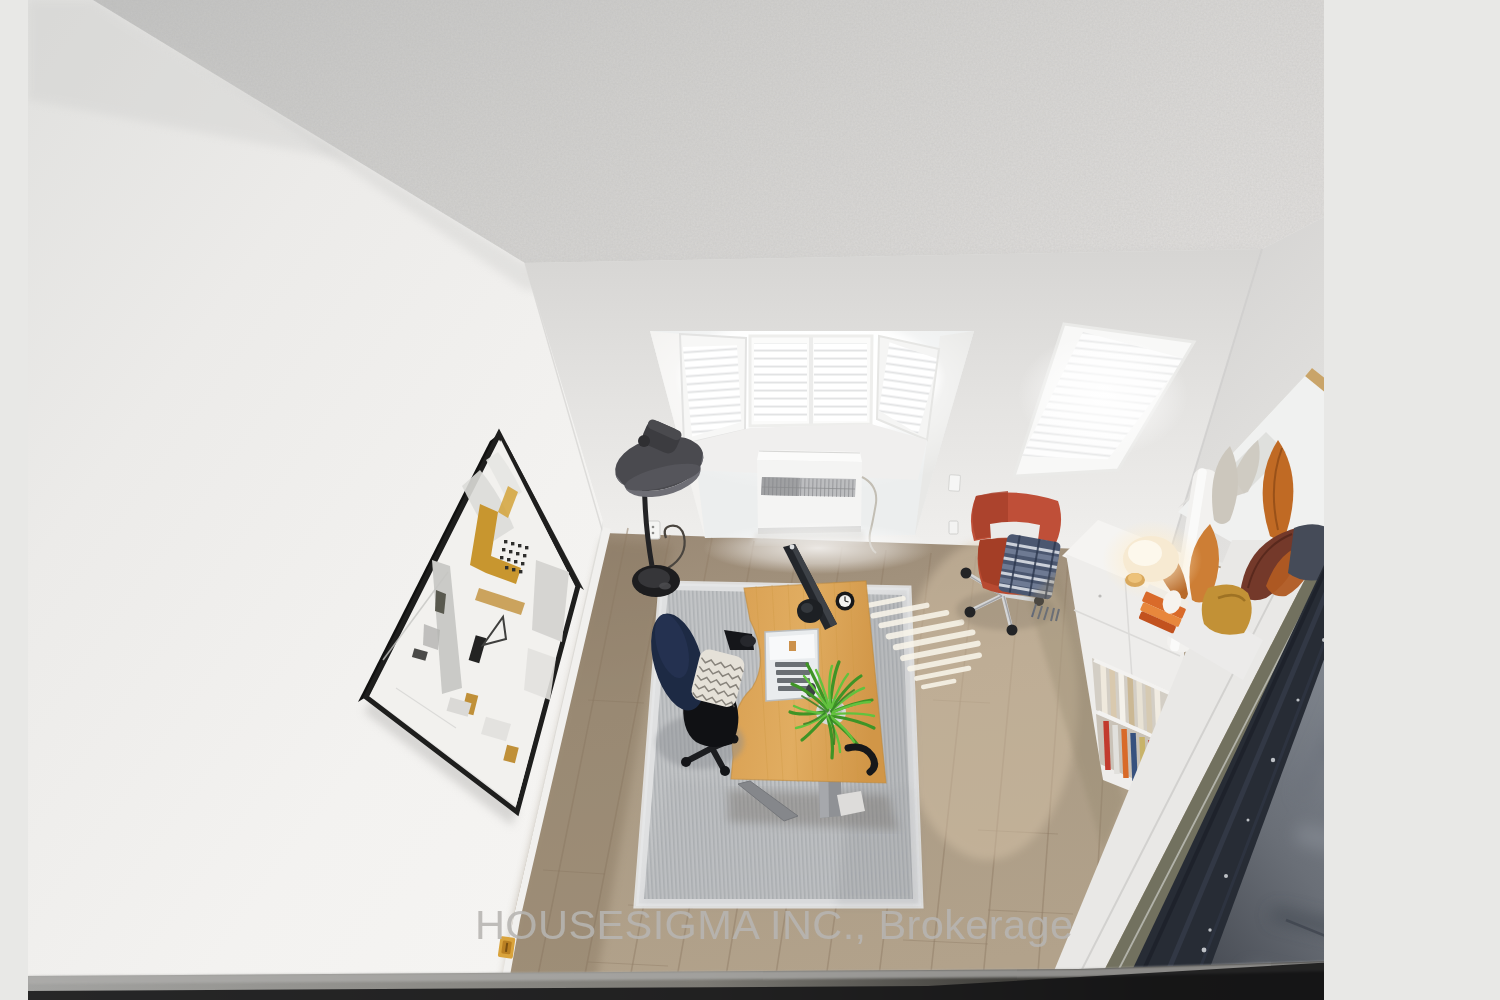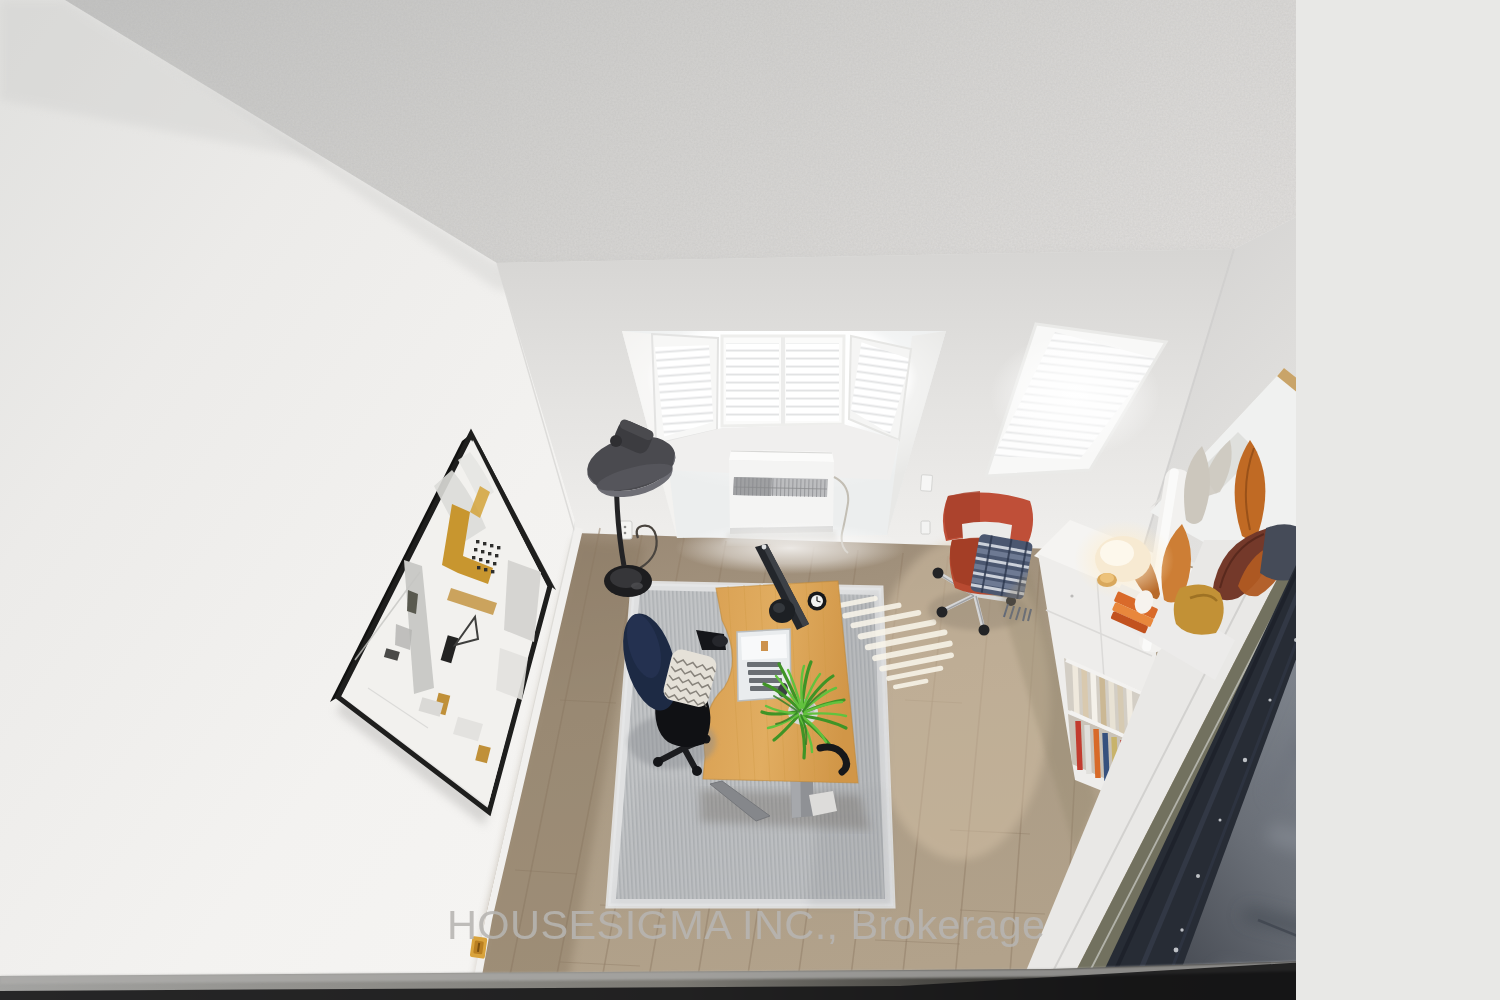--- a/index.html
+++ b/index.html
@@ -1,16 +1,16 @@
 <!DOCTYPE html>
 <html><head>
 <meta charset="utf-8">
 <style>
   html,body{margin:0;padding:0;background:#e8e8e6;}
-  #scene{width:1296px;height:1000px;position:relative;overflow:hidden;font-family:"Liberation Sans", sans-serif;}
+  #scene{width:1296px;height:1000px;position:relative;overflow:hidden;font-family:"Liberation Sans", sans-serif;margin-left:28px;}
 </style>
 </head>
 <body>
 <div id="scene">
 <svg width="1500" height="1000" viewBox="0 0 1500 1000">
 <defs>
   <linearGradient id="gWallL" x1="0" y1="0" x2="0.8" y2="1">
     <stop offset="0" stop-color="#e0e0de"></stop>
     <stop offset="0.35" stop-color="#ecebe9"></stop>
     <stop offset="0.75" stop-color="#f3f2f0"></stop>

